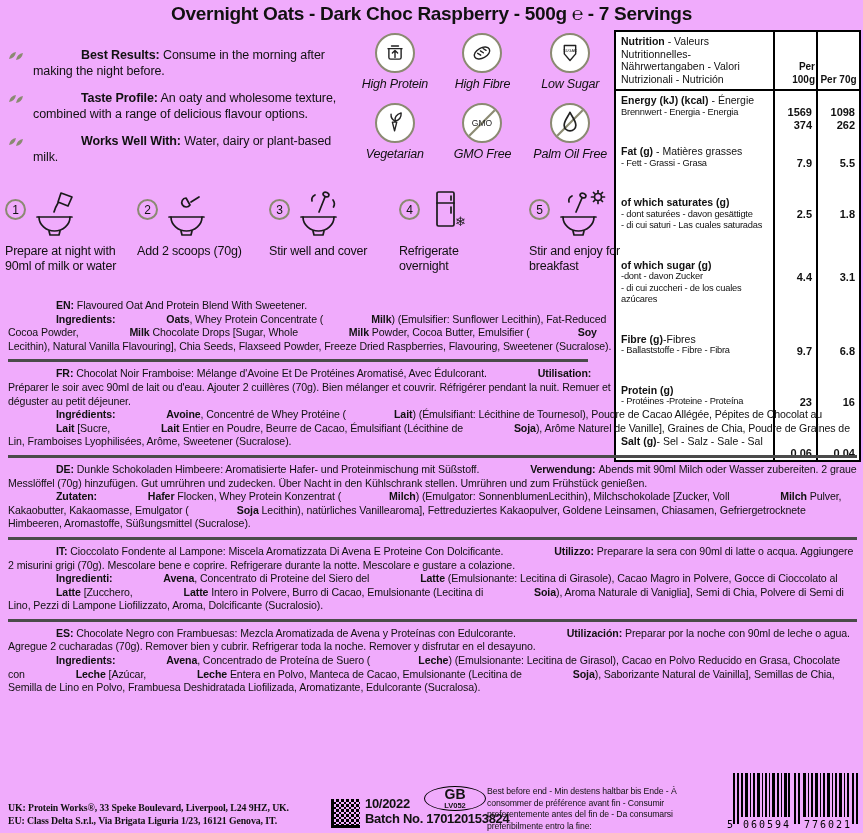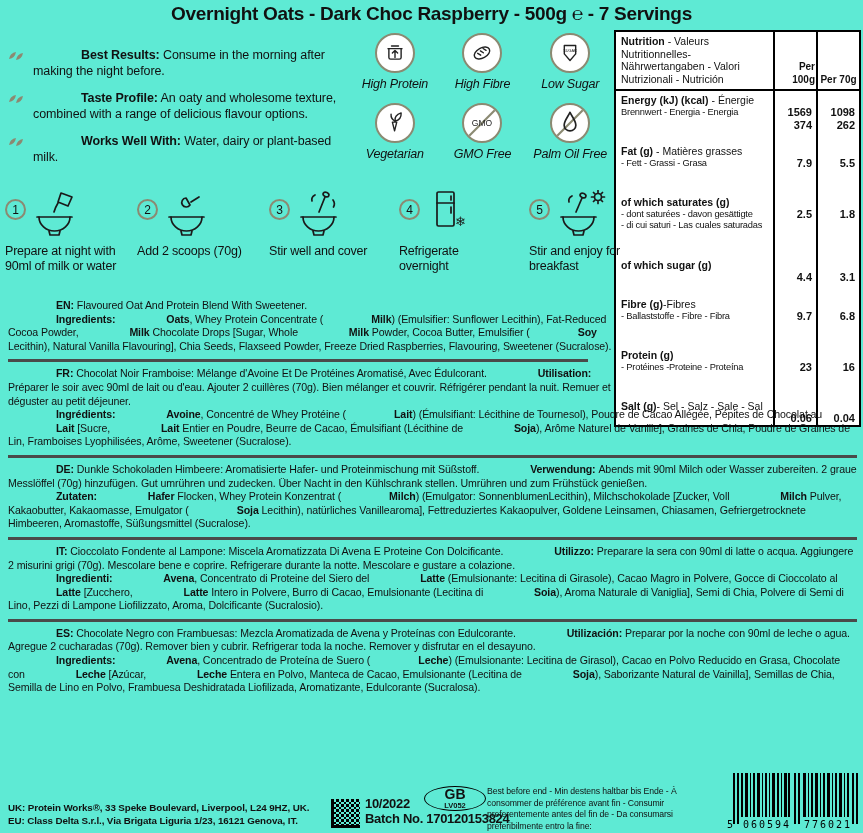--- a/index.html
+++ b/index.html
@@ -1,17 +1,17 @@
 <!DOCTYPE html>
 <html><head>
 <meta charset="utf-8">
 <style>
   * { box-sizing: border-box; }
   body { margin: 0; background: #e8e8e8; }
-  .page { position: relative; width: 863px; height: 833px; background: #5eead4;
+  .page { position: relative; width: 863px; height: 833px; background: #f0abfc;
           font-family: "Liberation Sans", sans-serif; color: #111; overflow: hidden;
           margin: 0 auto; }
   b { font-weight: 700; padding-left: 48px; }
 
   .title { position: absolute; top: 3px; left: 0; width: 100%; text-align: center;
            font-size: 19px; font-weight: 700; letter-spacing: -0.3px; }
 
   
   .features { position: absolute; left: 8px; top: 48px; width: 342px; }
   .feature { display: flex; gap: 9px; margin-bottom: 12px; }
@@ -51,21 +51,21 @@
   .nrow-salt .ncell-name { padding-bottom: 4px; }
 
   
   .langs { position: absolute; left: 8px; top: 299px; width: 849px;
            font-size: 10.6px; line-height: 13.6px; letter-spacing: -0.1px; }
   .lp { margin: 0; }
   .divider { height: 3px; background: #4a4a4a; margin: 6px 0 5px; }
 
   
   .addr { position: absolute; left: 8px; top: 802px; font-size: 9.8px; font-weight: 700;
-          line-height: 12.5px; letter-spacing: -0.1px; }
+          line-height: 12.5px; letter-spacing: -0.1px; font-family: Liberation Serif, serif; }
   .dmx { position: absolute; left: 331px; top: 799px; }
   .batchbox { position: absolute; left: 365px; top: 797px; font-size: 13px; font-weight: 700;
               line-height: 14.5px; letter-spacing: -0.3px; white-space: nowrap; }
   .oval { position: absolute; left: 424px; top: 786px; width: 62px; height: 25px;
           border: 1.5px solid #000; border-radius: 50%; display: flex; flex-direction: column;
           align-items: center; justify-content: center; line-height: 1; }
   .oval .l1 { font-size: 14px; font-weight: 700; }
   .oval .l2 { font-size: 7.5px; font-weight: 700; margin-top: 1px; }
   .bbe { position: absolute; left: 487px; top: 786px; width: 216px; font-size: 8.7px;
          line-height: 11.5px; letter-spacing: -0.1px; }
@@ -195,21 +195,22 @@
       <div class="ncell-val">7.9</div>
       <div class="ncell-val">5.5</div>
     </div>
     <div class="nrow">
       <div class="ncell-name"><span class="nname-b">of which saturates (g)</span><span></span><div class="nsub">- dont saturées - davon gesättigte
 - di cui saturi - Las cuales saturadas</div></div>
       <div class="ncell-val">2.5</div>
       <div class="ncell-val">1.8</div>
     </div>
     <div class="nrow">
-      <div class="ncell-name"><span class="nname-b">of which sugar (g)</span><span></span></div>
+      <div class="ncell-name"><span class="nname-b">of which sugar (g)</span><span></span><div class="nsub">-dont - davon Zucker
+- di cui zuccheri - de los cuales azúcares</div></div>
       <div class="ncell-val">4.4</div>
       <div class="ncell-val">3.1</div>
     </div>
     <div class="nrow">
       <div class="ncell-name"><span class="nname-b">Fibre (g)</span><span>-Fibres</span><div class="nsub">- Ballaststoffe - Fibre - Fibra</div></div>
       <div class="ncell-val">9.7</div>
       <div class="ncell-val">6.8</div>
     </div>
     <div class="nrow">
       <div class="ncell-name"><span class="nname-b">Protein (g)</span><span></span><div class="nsub">- Protéines -Proteine - Proteína</div></div>

